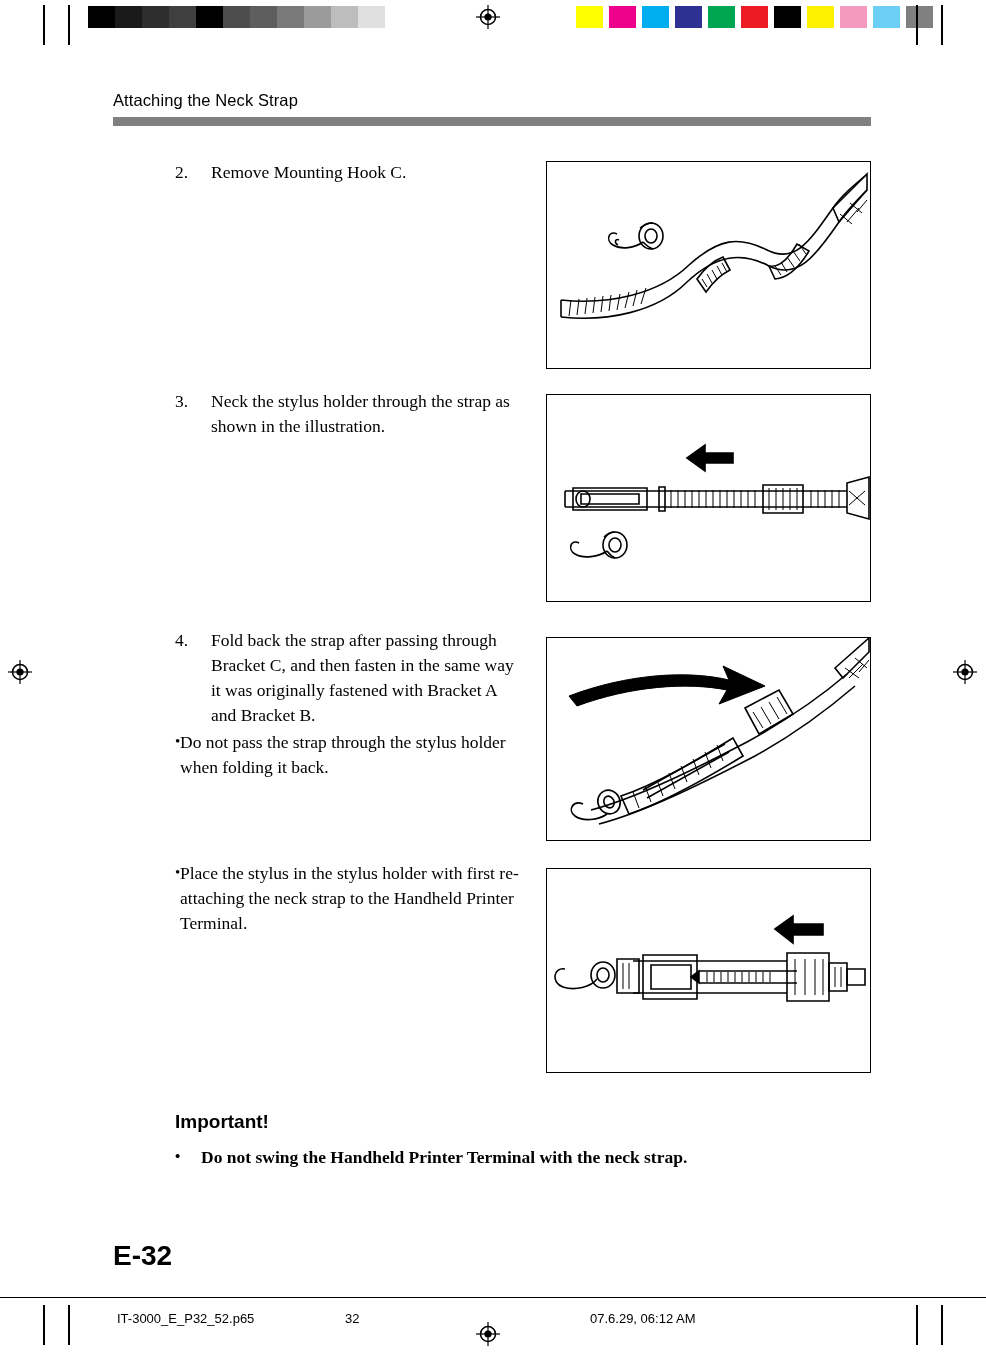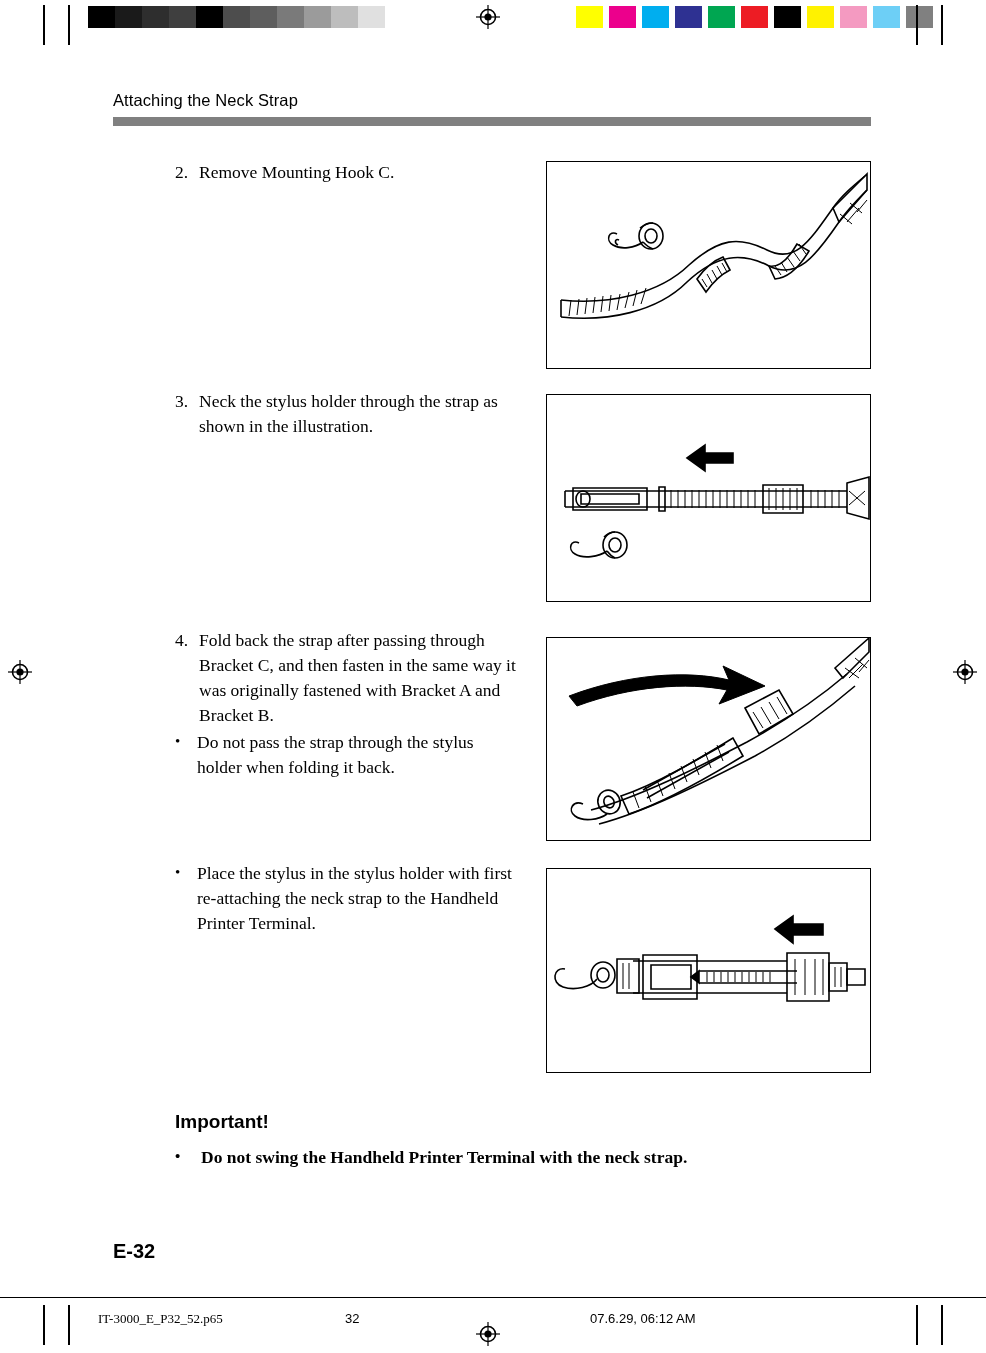--- a/index.html
+++ b/index.html
@@ -80,39 +80,39 @@
   }
   .step .num {
     position: absolute;
     left: 0;
     top: 0;
     width: 24px;
     text-align: left;
   }
   .step .txt {
     display: block;
-    margin-left: 24px;
+    margin-left: 36px;
   }
 
   .bullet {
     position: absolute;
     font-family: "Liberation Serif", serif;
     font-size: 17.5px;
     line-height: 25px;
     color: #000;
   }
   .bullet .dot {
     position: absolute;
     left: 0;
     top: -1px;
     font-size: 15px;
   }
   .bullet .txt {
     display: block;
-    margin-left: 22px;
+    margin-left: 5px;
   }
 
   .figure {
     position: absolute;
     border: 1px solid #000;
     background: #fff;
     box-sizing: border-box;
     overflow: hidden;
   }
   .figure svg { display: block; }
@@ -144,42 +144,42 @@
     font-size: 15px;
   }
   .important-item .txt { display: block; margin-left: 26px; }
 
   .page-number {
     position: absolute;
     left: 113px;
     top: 1240px;
     font-family: "Liberation Sans", sans-serif;
     font-weight: bold;
-    font-size: 20px;
+    font-size: 28px;
     color: #000;
     text-align: right;
   }
 
   
   .footer-rule {
     position: absolute;
     left: 0;
     top: 1297px;
     width: 986px;
     height: 1px;
     background: #000;
   }
   .footer-text {
     position: absolute;
     top: 1311px;
     font-family: "Liberation Sans", sans-serif;
     font-size: 13px;
     color: #000;
   }
-  .footer-file { left: 98px; font-family: Liberation Serif, serif; }
+  .footer-file { left: 117px; }
   .footer-page { left: 345px; }
   .footer-date { left: 590px; }
 </style>
 </head>
 <body>
 
 <div class="cal-strip cal-left" id="cal-gray"><span class="cal-swatch" style="background: rgb(0, 0, 0);"></span><span class="cal-swatch" style="background: rgb(26, 26, 26);"></span><span class="cal-swatch" style="background: rgb(46, 46, 46);"></span><span class="cal-swatch" style="background: rgb(63, 63, 63);"></span><span class="cal-swatch" style="background: rgb(0, 0, 0);"></span><span class="cal-swatch" style="background: rgb(77, 77, 77);"></span><span class="cal-swatch" style="background: rgb(94, 94, 94);"></span><span class="cal-swatch" style="background: rgb(122, 122, 122);"></span><span class="cal-swatch" style="background: rgb(155, 155, 155);"></span><span class="cal-swatch" style="background: rgb(189, 189, 189);"></span><span class="cal-swatch" style="background: rgb(224, 224, 224);"></span><span class="cal-swatch" style="background: rgb(255, 255, 255);"></span></div>
 <div class="cal-strip cal-right" id="cal-color"><span class="cal-swatch" style="background: rgb(255, 255, 0);"></span><span class="cal-swatch gap"></span><span class="cal-swatch" style="background: rgb(236, 0, 140);"></span><span class="cal-swatch gap"></span><span class="cal-swatch" style="background: rgb(0, 174, 239);"></span><span class="cal-swatch gap"></span><span class="cal-swatch" style="background: rgb(46, 49, 146);"></span><span class="cal-swatch gap"></span><span class="cal-swatch" style="background: rgb(0, 166, 81);"></span><span class="cal-swatch gap"></span><span class="cal-swatch" style="background: rgb(237, 28, 36);"></span><span class="cal-swatch gap"></span><span class="cal-swatch" style="background: rgb(0, 0, 0);"></span><span class="cal-swatch gap"></span><span class="cal-swatch" style="background: rgb(255, 242, 0);"></span><span class="cal-swatch gap"></span><span class="cal-swatch" style="background: rgb(244, 154, 193);"></span><span class="cal-swatch gap"></span><span class="cal-swatch" style="background: rgb(109, 207, 246);"></span><span class="cal-swatch gap"></span><span class="cal-swatch" style="background: rgb(128, 128, 128);"></span></div>
 
 <div class="reg-mark" style="left:476px; top:5px;">

